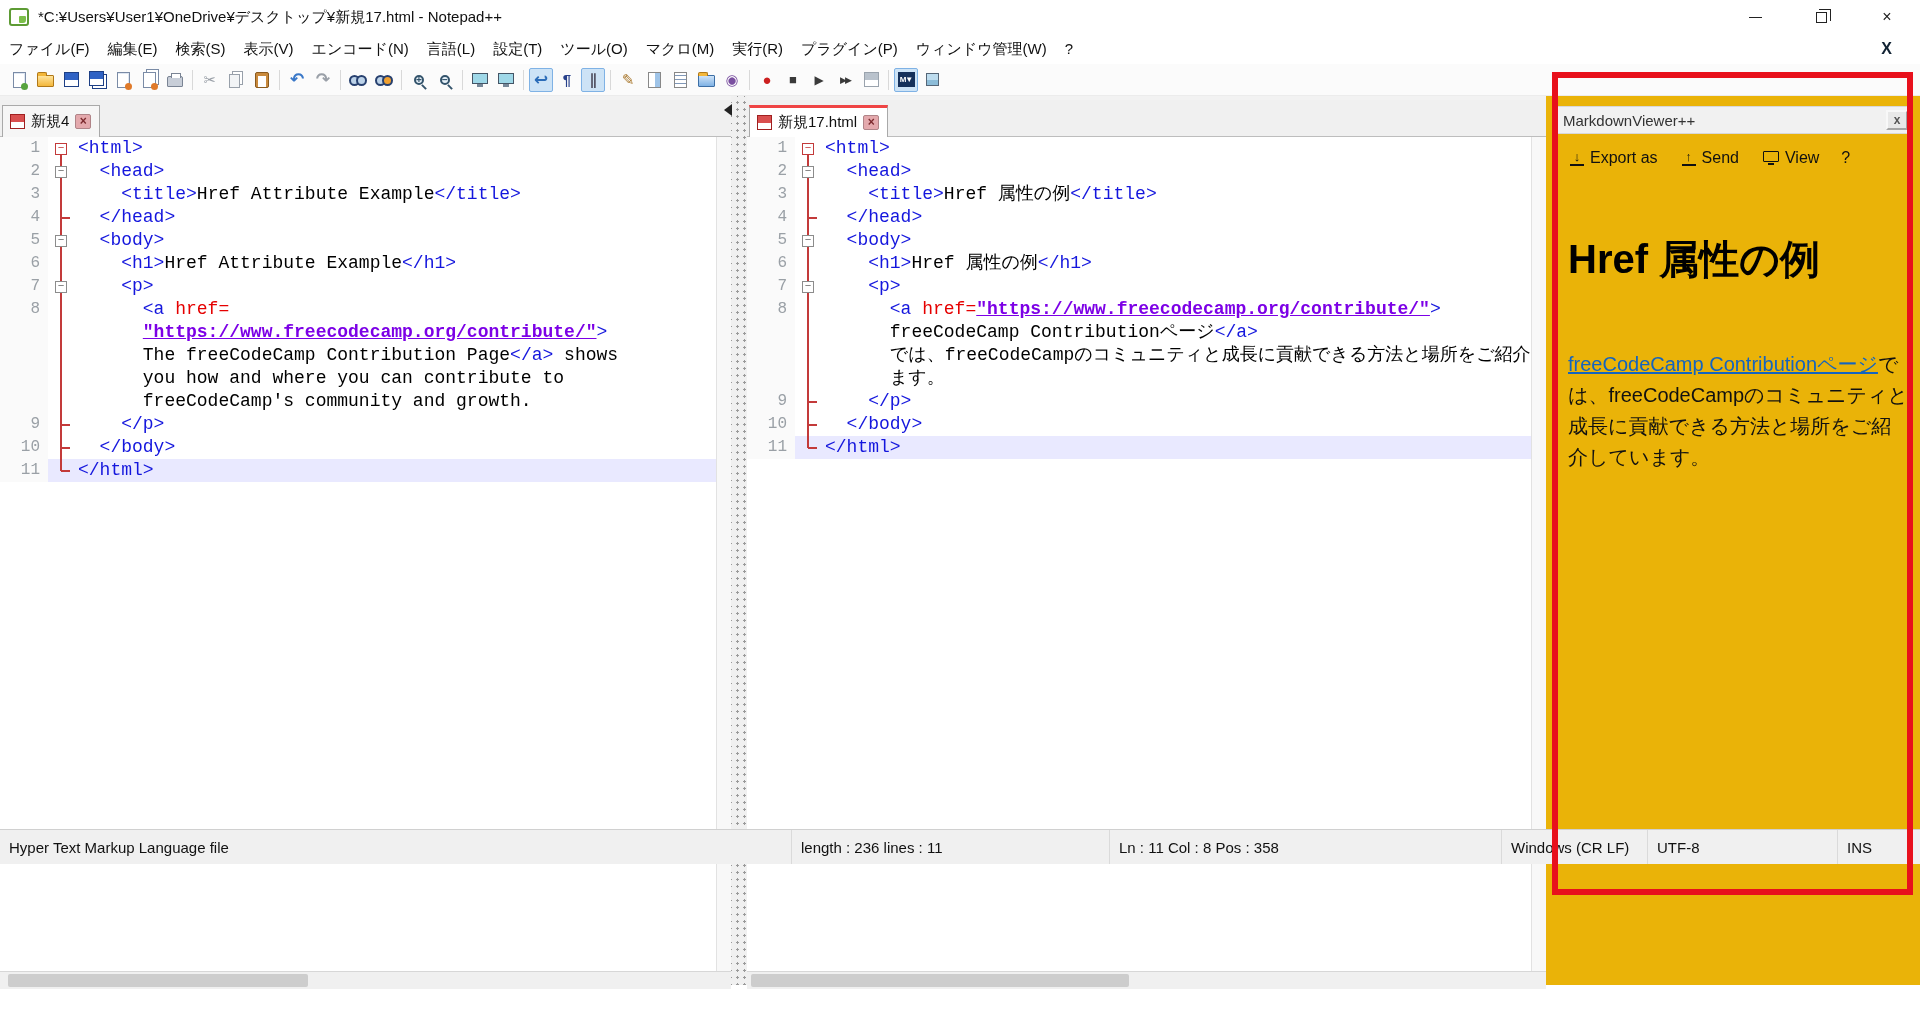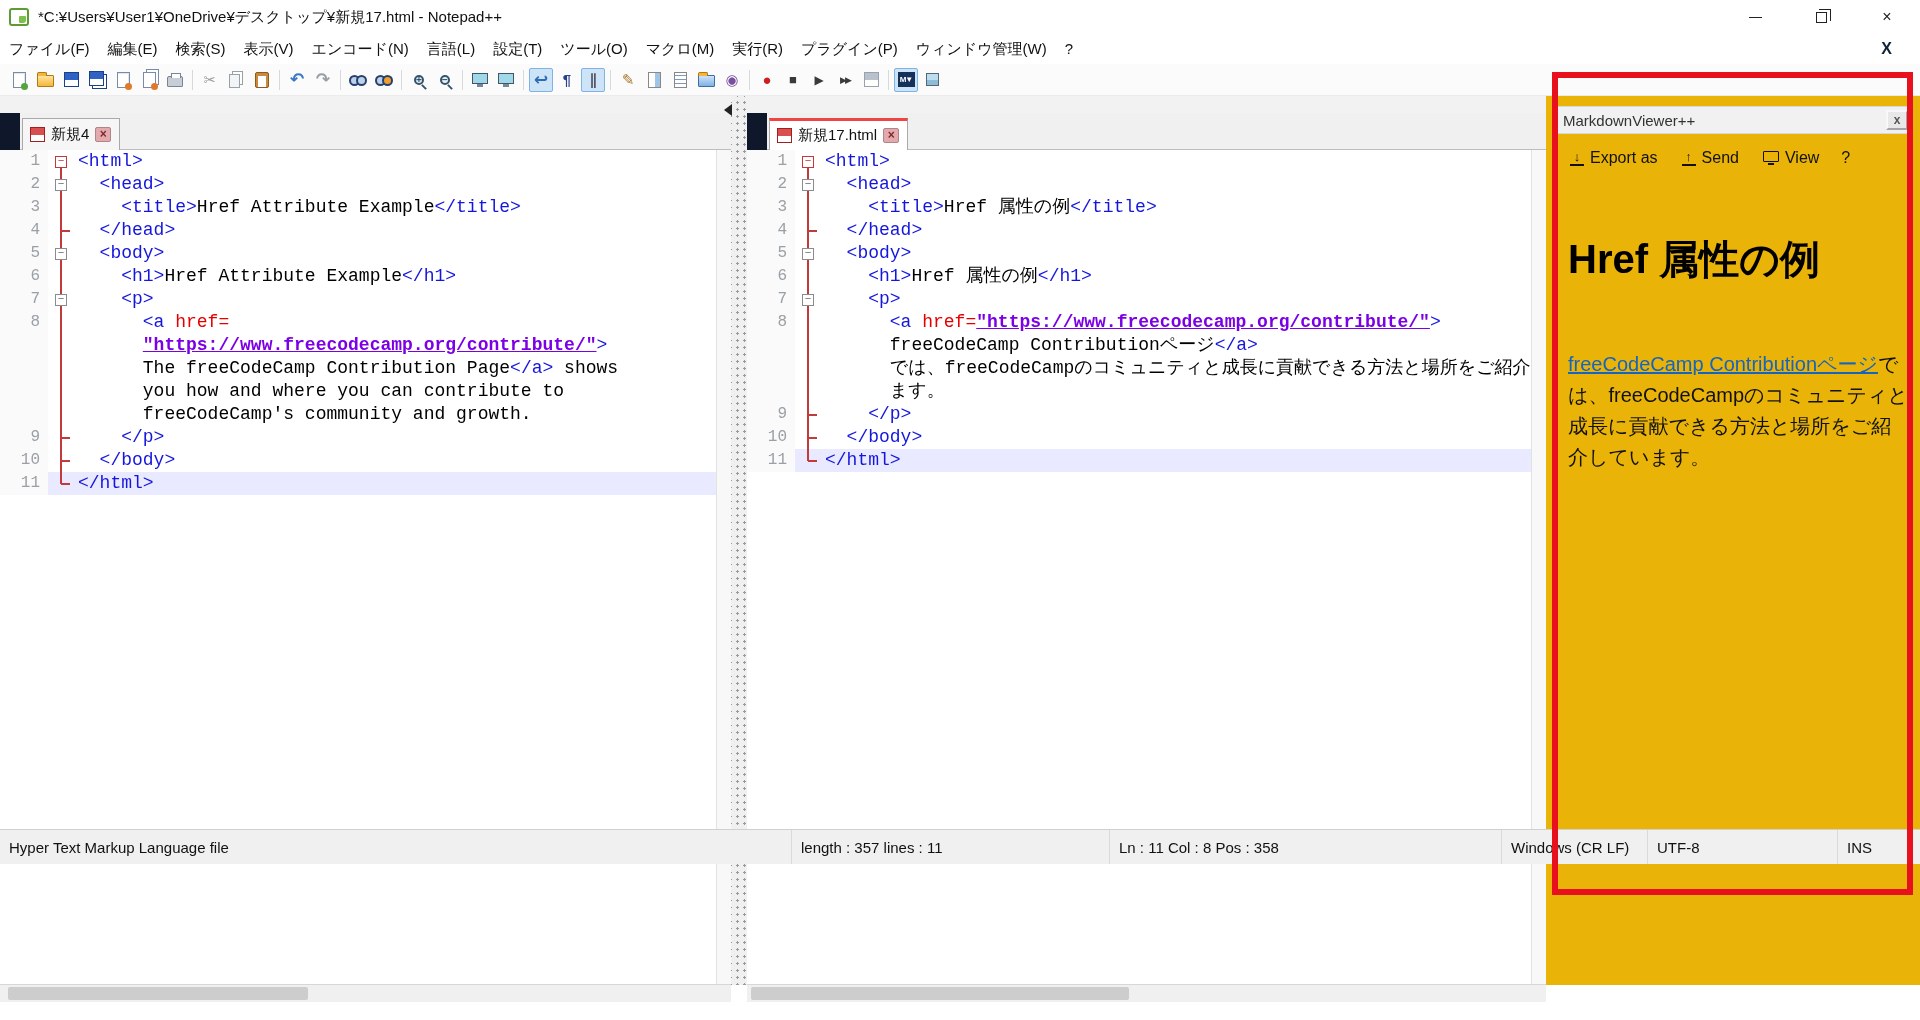--- a/index.html
+++ b/index.html
@@ -78,21 +78,21 @@
   .sh-list { width:13px; height:16px; border:1px solid #888;
     background:repeating-linear-gradient(#fff 0 2px,#8098b8 2px 3px,#fff 3px 4px); }
   .sh-md { min-width:17px; height:15px; background:#15305a; color:#fff; font-weight:bold;
     font-size:8px; display:flex; align-items:center; justify-content:center; letter-spacing:-1px; }
   .sh-grid { width:13px; height:13px; border:1px solid #567;
     background:linear-gradient(#bddcee 50%,#8cbcd8 50%); }
   .ch { font-weight:bold; }
 
   
   .workspace { position:absolute; left:0; top:96px; width:1920px; height:889px; background:#f2f2f2; }
-  .pane { position:absolute; top:17px; height:889px; background:#0f172a;padding-left:20px; }
+  .pane { position:absolute; top:4px; height:889px; background:#0f172a; }
   .pane-left { left:0; width:731px; }
   .pane-right { left:747px; width:799px; }
   .tabbar { position:relative; height:37px; background:#f0f0f0; border-bottom:1px solid #bdbdbd;
     display:flex; align-items:flex-end; padding-left:2px; }
   .tab { display:flex; align-items:center; gap:6px; height:32px; padding:0 8px 0 7px; background:#f6f6f6;
     border:1px solid #a9a9a9; border-bottom:none; font-size:15px; color:#111; position:relative; margin-bottom:-1px; }
   .tab.active-view { background:#fff; border-top:3px solid #ef4444; }
   .tab-floppy { width:15px; height:15px; border:1px solid #a02020;
     background:linear-gradient(#d94f4f 55%, #fff 55%); }
   .tab-close { width:16px; height:15px; background:#e4a9ad; border:1px solid #b08488; color:#7c2a2e;
@@ -389,19 +389,19 @@
           <a class="mv-link">freeCodeCamp Contributionページ</a><span>では、freeCodeCampのコミュニティと成長に貢献できる方法と場所をご紹介しています。</span>
         </div>
       </div>
     </div>
 
     <div class="red-box" style="top:-24px;"></div>
   </div>
 
   <div class="statusbar">
     <span class="seg seg1">Hyper Text Markup Language file</span>
-    <span class="seg seg2">length : 357    lines : 11</span>
+    <span class="seg seg2">length : 236    lines : 11</span>
     <span class="seg seg3">Ln : 11    Col : 8    Pos : 358</span>
     <span class="seg seg4">Windows (CR LF)</span>
     <span class="seg seg5">UTF-8</span>
     <span class="seg seg6">INS</span>
   </div>
 </div>
 
 </body></html>

